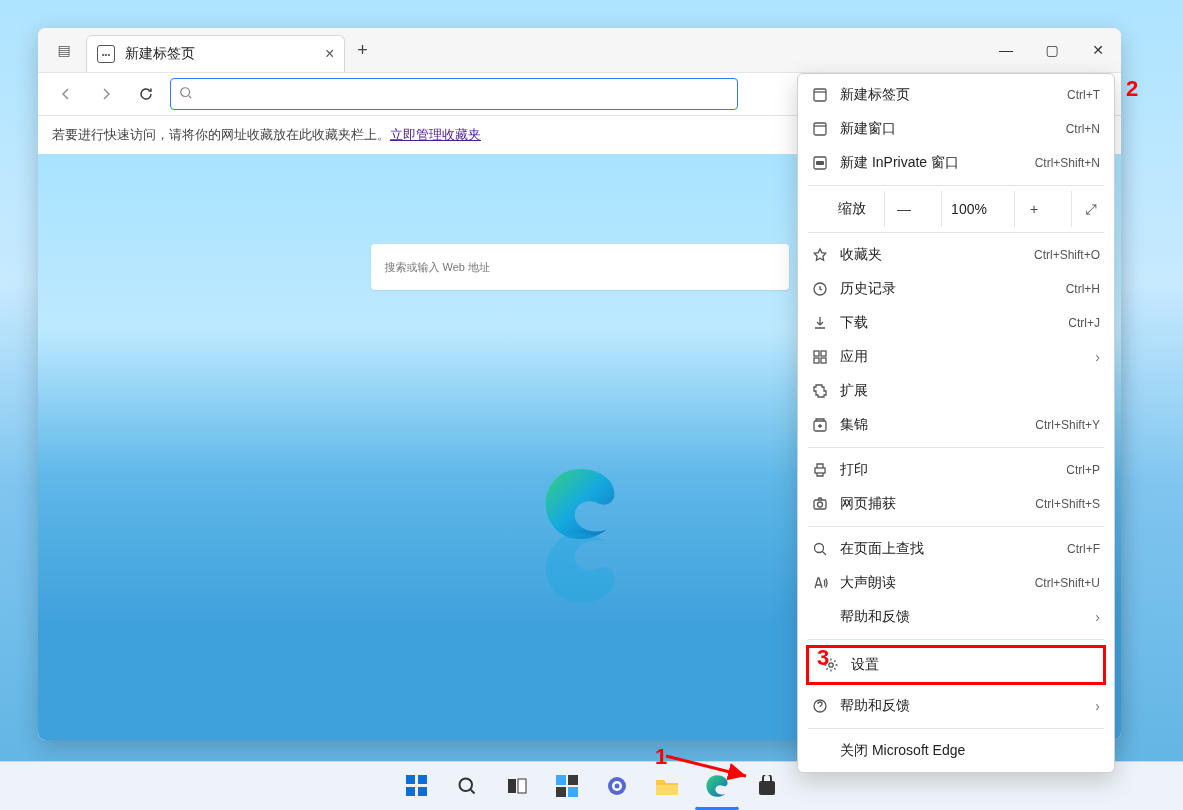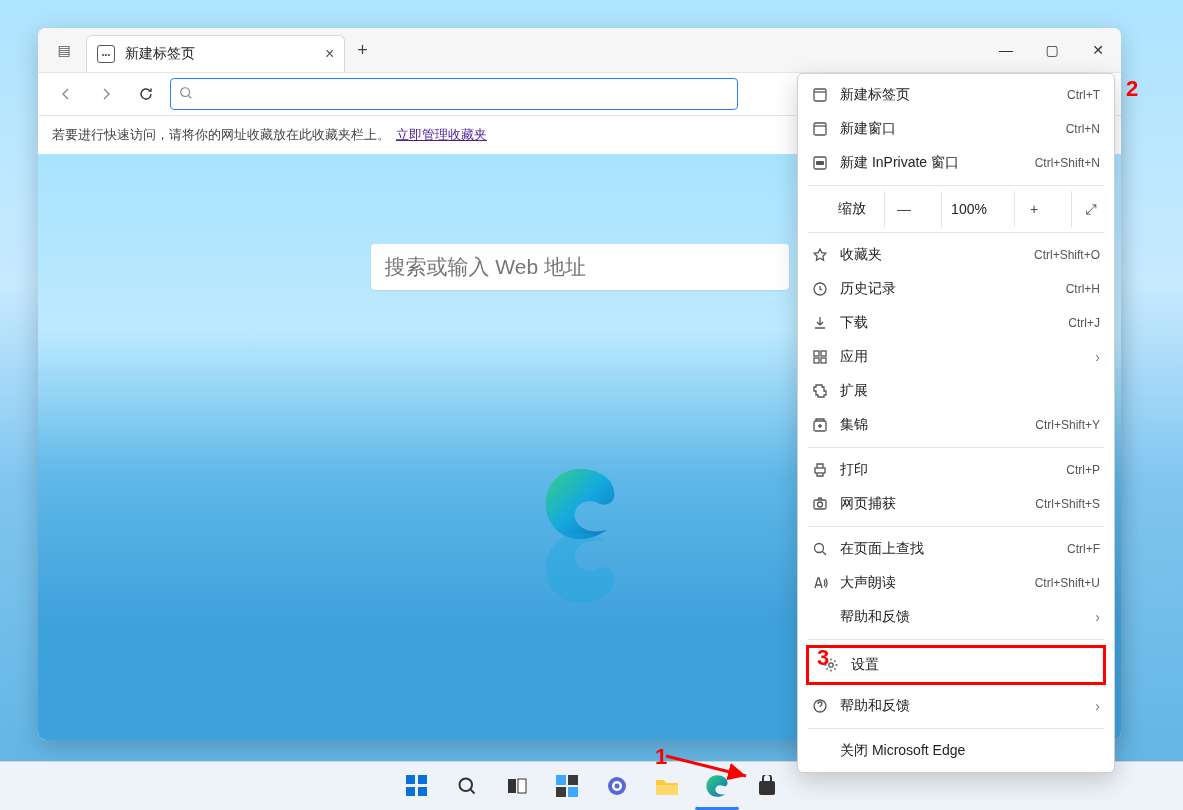--- a/index.html
+++ b/index.html
@@ -15,24 +15,24 @@
 .tab .close{margin-left:120px;font-size:16px;color:#555;}
 .newtab-btn{margin-left:12px;font-size:18px;color:#444;}
 .win-controls{margin-left:auto;display:flex;}
 .win-controls div{width:46px;height:44px;display:flex;align-items:center;justify-content:center;font-size:14px;color:#333;}
 .toolbar{height:42px;display:flex;align-items:center;padding:0 12px;gap:8px;border-bottom:1px solid #e5e5e5;flex:0 0 auto;}
 .nav-btn{width:32px;height:32px;display:flex;align-items:center;justify-content:center;border-radius:4px;color:#888;}
 .nav-btn.enabled{color:#333;}
 .omnibox{flex:1;height:30px;border:1px solid #2b7fff;border-radius:4px;display:flex;align-items:center;padding:0 8px;background:#fff;max-width:550px;}
 .omnibox input{border:none;outline:none;flex:1;font-size:14px;}
 .more-btn{width:36px;height:32px;display:flex;align-items:center;justify-content:center;margin-left:auto;border:3px solid #f00;border-radius:4px;}
-.info-bar{padding:10px 14px;font-size:13px;color:#444;display:flex;gap:6px;flex:0 0 auto;}
+.info-bar{padding:10px 14px;font-size:13px;color:#444;display:flex;flex:0 0 auto;}
 .info-bar a{color:#4c1d95;text-decoration:underline;}
 .content{flex:1;background:linear-gradient(to bottom,#a8e3ff 0%,#bde9ff 30%,#5fb8e8 55%,#3fa1dc 80%);position:relative;display:flex;justify-content:center;align-items:flex-start;padding-top:90px;}
-.searchbox{width:390px;height:46px;background:#fff;border-radius:4px;display:flex;align-items:center;padding:0 14px;color:#777;font-size:21px;box-shadow:0 1px 2px rgba(0,0,0,.08);}
+.searchbox{width:390px;height:46px;background:#fff;border-radius:4px;display:flex;align-items:center;padding:0 14px;color:#777;font-size:11px;box-shadow:0 1px 2px rgba(0,0,0,.08);}
 
 
 .menu{position:absolute;right:68px;top:73px;width:316px;background:#fff;border:1px solid #d0d0d0;border-radius:6px;box-shadow:0 8px 24px rgba(0,0,0,.18);padding:4px 0;z-index:50;}
 .menu-item{display:flex;align-items:center;height:34px;padding:0 14px;color:#222;gap:12px;}
 .menu-item .lbl{flex:1;}
 .menu-item .short{color:#555;font-size:12px;}
 .menu-item .chev{color:#777;}
 .menu-item.disabled{color:#aaa;}
 .menu-sep{height:1px;background:#e3e3e3;margin:5px 10px;}
 .menu-icon{width:16px;height:16px;display:flex;align-items:center;justify-content:center;color:#555;flex:0 0 16px;}

